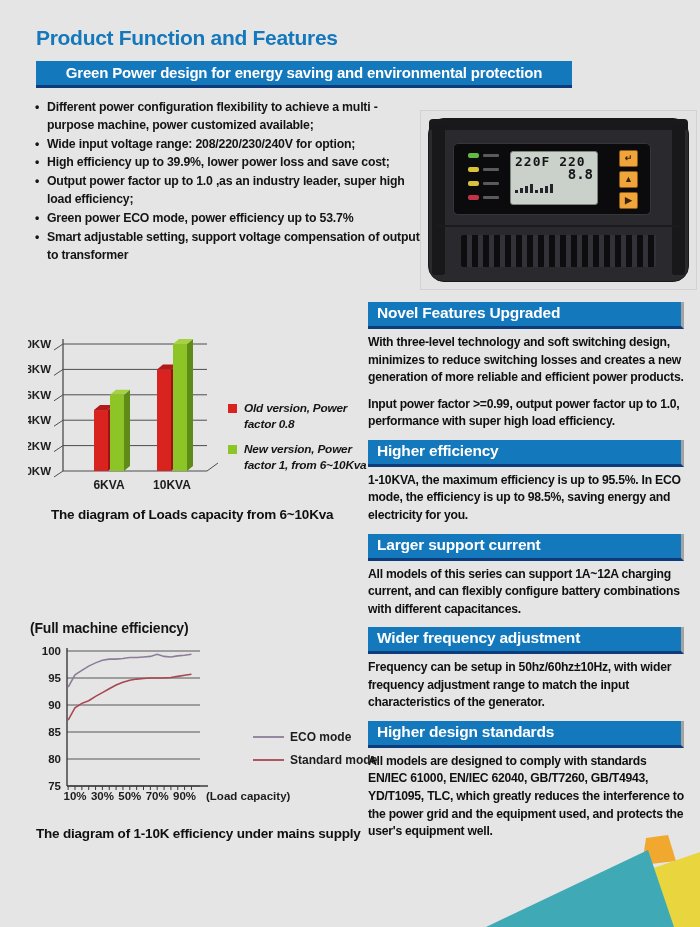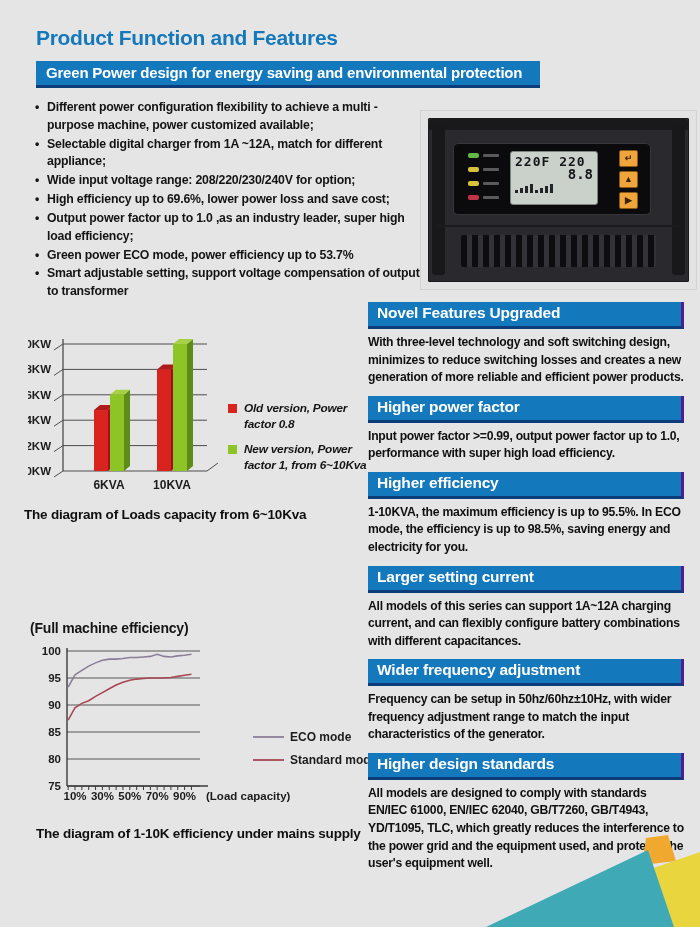--- a/index.html
+++ b/index.html
@@ -3,33 +3,33 @@
 <meta charset="utf-8">
 <style>
   html,body{margin:0;padding:0;background:#ffffff;}
   #page{position:relative;width:700px;height:927px;background:#e5e5e5;overflow:hidden;
         font-family:"Liberation Sans",sans-serif;color:#141414;}
   .abs{position:absolute;}
 
   
   #title{left:36px;top:26px;font-size:21px;font-weight:bold;color:#1478bc;letter-spacing:-0.3px;}
   #banner{left:36px;top:61px;width:484px;background:#1478bc;color:#fff;font-size:15px;font-weight:bold;
-          padding:3px 10px 4px;border-bottom:3px solid #0d3c7a;letter-spacing:-0.2px;}
+          padding:3px 26px 4px;border-bottom:3px solid #0d3c7a;letter-spacing:-0.2px;text-align:center;}
 
   
   #features{left:34px;top:99px;width:392px;}
   #features ul{margin:0;padding:0;list-style:none;}
   #features li{position:relative;padding-left:13px;font-size:12.3px;font-weight:bold;line-height:1.45;
                letter-spacing:-0.2px;margin-bottom:1px;}
   #features li::before{content:"•";position:absolute;left:1px;top:0;}
 
   
   #photo{left:420px;top:110px;width:277px;height:180px;background:#e3e3e3;box-sizing:border-box;
          padding:7px;border:1px solid #d2d2d2;}
-  #device{position:relative;width:100%;height:100%;background:#2a2a2e;border-radius:1px;
+  #device{position:relative;width:100%;height:100%;background:#2a2a2e;border-radius:16px;
           border:1px solid #1a1a1c;box-sizing:border-box;}
   #device .topstrip{position:absolute;left:0;top:0;right:0;height:11px;background:#19191c;
           border-radius:4px 4px 0 0;}
   #device .handle{position:absolute;top:6px;bottom:6px;width:13px;background:#18181b;border-radius:3px;}
   #device .handle.l{left:3px;} #device .handle.r{right:3px;}
   #panel{position:absolute;left:24px;top:24px;width:196px;height:70px;background:#0b0b0d;
          border:1px solid #35353a;border-radius:5px;}
   .ledrow{position:absolute;left:14px;display:flex;align-items:center;gap:4px;}
   .led{width:11px;height:5px;border-radius:2px;}
   .ledlabel{width:16px;height:3px;background:#5a5a5e;border-radius:1px;}
@@ -52,40 +52,39 @@
   #barlegend{position:absolute;left:200px;top:74px;width:140px;font-style:italic;}
   .legitem{position:relative;padding-left:16px;font-size:11.8px;font-weight:bold;line-height:1.32;
            margin-bottom:10px;letter-spacing:-0.2px;}
   .legswatch{position:absolute;left:0;top:3px;width:9px;height:9px;}
   .caption{font-size:13.5px;font-weight:bold;letter-spacing:-0.2px;color:#101010;}
   #efflabel{left:30px;top:620px;font-size:14px;font-weight:bold;letter-spacing:-0.2px;}
 
   
   #rightcol{left:368px;top:302px;width:316px;}
   .sec-h{background:#1478bc;color:#fff;font-size:15.5px;font-weight:bold;padding:2px 9px 4px;
-         border-bottom:3px solid #0d3c7a;border-right:3px solid #4c1d95;letter-spacing:-0.2px;}
+         border-bottom:3px solid #0d3c7a;border-right:3px solid #a3a3a3;letter-spacing:-0.2px;}
   .sec-b{font-size:12.2px;font-weight:bold;line-height:1.44;letter-spacing:-0.25px;
          margin:5px 0 9px;color:#101010;}
 
   svg text{font-family:"Liberation Sans",sans-serif;}
 </style>
 </head>
 <body>
 
 <div id="page">
 
   <div class="abs" id="title">Product Function and Features</div>
   <div class="abs" id="banner">Green Power design for energy saving and environmental protection</div>
 
   <div class="abs" id="features">
     <ul>
       <li>Different power configuration flexibility to achieve a multi - purpose machine, power customized available;</li>
-      <li>Selectable digital charger from 1A ~12A, match for different appliance;</li>
       <li>Wide input voltage range: 208/220/230/240V for option;</li>
-      <li>High efficiency up to 69.6%, lower power loss and save cost;</li>
+      <li>High efficiency up to 39.9%, lower power loss and save cost;</li>
       <li>Output power factor up to 1.0 ,as an industry leader, super high load efficiency;</li>
       <li>Green power ECO mode, power efficiency up to 53.7%</li>
       <li>Smart adjustable setting, support voltage compensation of output to transformer</li>
     </ul>
   </div>
 
   <div class="abs" id="photo">
     <div id="device">
       <div class="topstrip"></div>
       <div class="handle l"></div>
@@ -173,21 +172,21 @@
       <div class="legitem">
         <span class="legswatch" style="background: rgb(216, 35, 31);"></span>
         <span>Old version, Power factor 0.8</span>
       </div>
       <div class="legitem">
         <span class="legswatch" style="background: rgb(141, 196, 38);"></span>
         <span>New version, Power factor 1, from 6~10Kva</span>
       </div>
     </div>
   </div>
-  <div class="abs caption" style="left:24px;top:507px;">The diagram of Loads capacity from 6~10Kva</div>
+  <div class="abs caption" style="left:51px;top:507px;">The diagram of Loads capacity from 6~10Kva</div>
 
   <div class="abs" id="efflabel">(Full machine efficiency)</div>
   <div class="abs chartbox" style="left:28px;top:638px;width:360px;height:175px;">
     <svg id="linesvg" width="360" height="175">
         <line x1="39" y1="148" x2="172" y2="148" stroke="#565656" stroke-width="1"></line>
         <text x="33" y="152" font-size="11.5" text-anchor="end" font-weight="bold" fill="#1c1c1c">75</text>
         <line x1="39" y1="121" x2="172" y2="121" stroke="#565656" stroke-width="1"></line>
         <text x="33" y="125" font-size="11.5" text-anchor="end" font-weight="bold" fill="#1c1c1c">80</text>
         <line x1="39" y1="94" x2="172" y2="94" stroke="#565656" stroke-width="1"></line>
         <text x="33" y="98" font-size="11.5" text-anchor="end" font-weight="bold" fill="#1c1c1c">85</text>
@@ -233,29 +232,28 @@
       </svg>
   </div>
   <div class="abs caption" style="left:36px;top:826px;">The diagram of 1-10K efficiency under mains supply</div>
 
   <div class="abs" id="rightcol">
     <div class="sec">
       <div class="sec-h">Novel Features Upgraded</div>
       <div class="sec-b">With three-level technology and soft switching design, minimizes to reduce switching losses and creates a new generation of more reliable and efficient power products.</div>
     </div>
     <div class="sec">
-      <div class="sec-h">Higher power factor</div>
       <div class="sec-b">Input power factor &gt;=0.99, output power factor up to 1.0, performance with super high load efficiency.</div>
     </div>
     <div class="sec">
       <div class="sec-h">Higher efficiency</div>
       <div class="sec-b">1-10KVA, the maximum efficiency is up to 95.5%. In ECO mode, the efficiency is up to 98.5%, saving energy and electricity for you.</div>
     </div>
     <div class="sec">
-      <div class="sec-h">Larger setting current</div>
+      <div class="sec-h">Larger support current</div>
       <div class="sec-b">All models of this series can support 1A~12A charging current, and can flexibly configure battery combinations with different capacitances.</div>
     </div>
     <div class="sec">
       <div class="sec-h">Wider frequency adjustment</div>
       <div class="sec-b">Frequency can be setup in 50hz/60hz±10Hz, with wider frequency adjustment range to match the input characteristics of the generator.</div>
     </div>
     <div class="sec">
       <div class="sec-h">Higher design standards</div>
       <div class="sec-b">All models are designed to comply with standards EN/IEC 61000, EN/IEC 62040, GB/T7260, GB/T4943, YD/T1095, TLC, which greatly reduces the interference to the power grid and the equipment used, and protects the user's equipment well.</div>
     </div>

